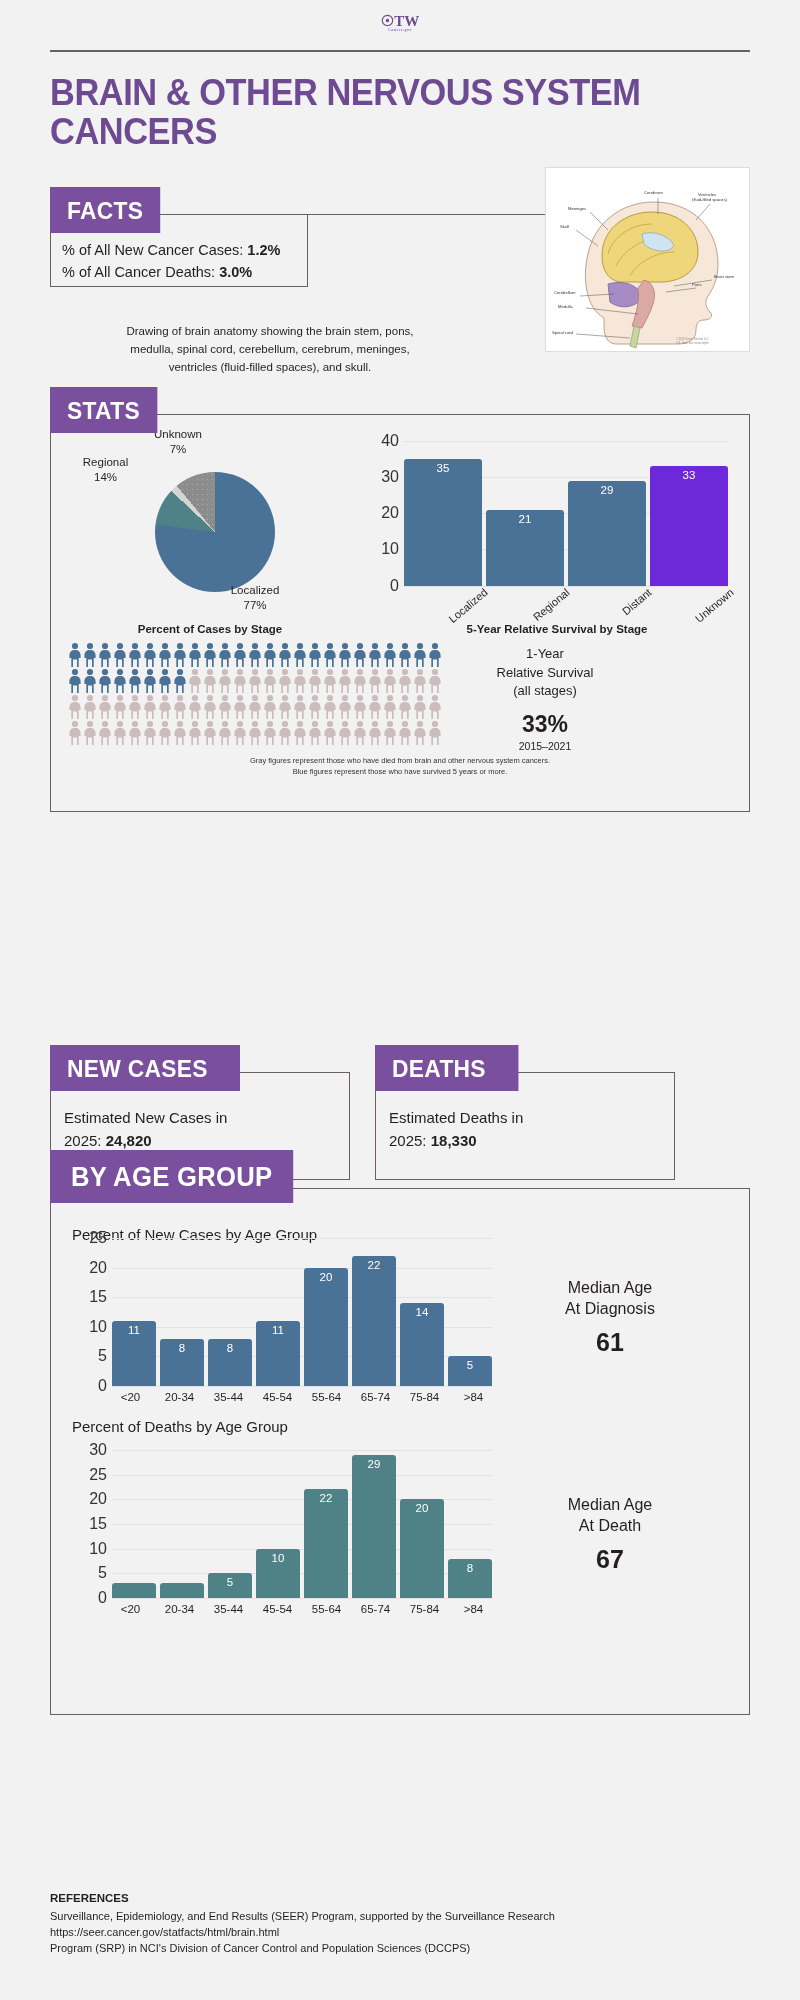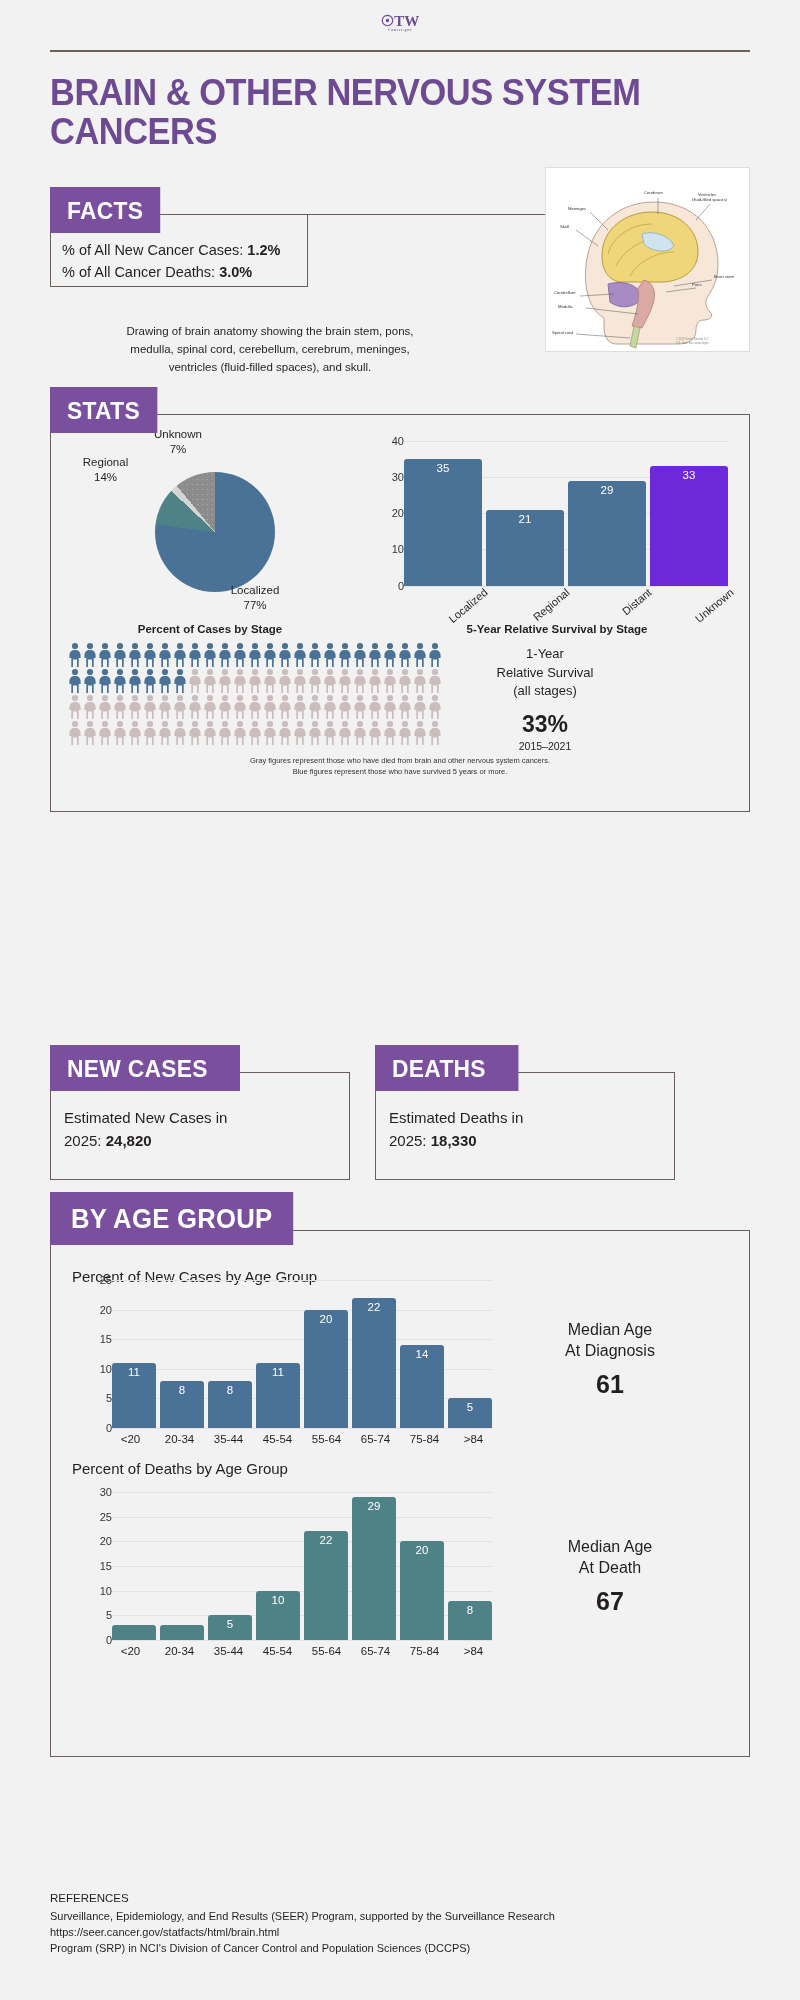--- a/index.html
+++ b/index.html
@@ -95,21 +95,21 @@
   .pie-lbl { position: absolute; font-size: 11.5px; line-height: 1.35; text-align: center; }
   #lbl-unknown { left: 78px; top: 0px; width: 80px; }
   #lbl-regional { left: 8px; top: 28px; width: 75px; }
   #lbl-localized { left: 150px; top: 156px; width: 90px; }
   #pie-cap { position: absolute; left: 0; top: 196px; width: 300px; }
 
   
   #surv-area { position: absolute; left: 320px; top: 40px; right: 6px; height: 215px; }
   .chart { position: relative; }
   .grid-line { position: absolute; left: 0; right: 0; height: 1px; background: #e2e2e2; }
-  .ytick { position: absolute; right: 100%; font-size: 11px; transform: translateY(-50%); color:#333;}
+  .ytick { position: absolute; right: 100%; margin-right: 5px; font-size: 16px; transform: translateY(-50%); color:#333;}
   .barrow { position: absolute; left: 0; right: 0; bottom: 0; display: flex; align-items: flex-end; gap: 4px; }
   .bar { flex: 1; position: relative; border-radius: 3px 3px 0 0; }
   .bar .v { position: absolute; left: 0; right: 0; top: 3px; text-align: center; color: #fff; font-size: 11.5px; }
   .xlab-rot { position: absolute; top: 100%; left: 0; right: 0; display: flex; gap: 4px; }
   .xlab-rot span { flex: 1; font-size: 11px; transform: rotate(-40deg); transform-origin: right top; text-align: right; white-space: nowrap; }
   #surv-cap { position: absolute; left: 0; right: 0; top: 196px; }
 
   
   #people-area { position: absolute; left: 18px; top: 255px; width: 390px; }
   .prow { display: flex; gap: 1px; }
@@ -123,33 +123,33 @@
   
   #nc-wrap { position: absolute; left: 50px; top: 1045px; width: 300px; height: 135px; }
   #dt-wrap { position: absolute; left: 375px; top: 1045px; width: 300px; height: 135px; }
   .kbox { position: absolute; left: 0; top: 27px; right: 0; bottom: 0; border: 1px solid #6b5f5c; }
   .krule { position: absolute; right: 0; top: 27px; height: 1px; background: #6b5f5c; }
   .ktab { position: absolute; left: 0; top: 0; z-index: 3; }
   .kbody { position: absolute; left: 14px; top: 62px; right: 14px; font-size: 15px; line-height: 1.5; }
   .kbody b { font-weight: bold; }
 
   
-  #age-wrap { position: absolute; left: 50px; top: 1192px; right: 50px; height: 565px; text-decoration: underline; }
+  #age-wrap { position: absolute; left: 50px; top: 1150px; right: 50px; height: 565px; text-decoration: underline; }
   #age-tab { position: absolute; left: 0; top: 0; z-index: 3; }
   #age-box { position: absolute; left: 0; top: 38px; right: 0; bottom: 0; border: 1px solid #6b5f5c; }
   #age-rule { position: absolute; left: 196px; right: 0; top: 38px; height: 1px; background: #6b5f5c; }
   .agechart-title { position: absolute; font-size: 15px; }
   .xlab-flat { position: absolute; top: 100%; left: 0; right: 0; display: flex; gap: 12px; padding-top: 5px; justify-content: flex-end; }
   .xlab-flat span { flex: 1; text-align: center; font-size: 11.5px; }
   .median { position: absolute; text-align: center; font-size: 16px; line-height: 1.3; }
   .median .num { font-size: 25px; font-weight: bold; display: block; margin-top: 6px; }
 
   
   #refs { position: absolute; left: 50px; top: 1890px; right: 40px; font-size: 11px; line-height: 1.45; }
-  #refs .h { font-weight: normal; font-size: 11.5px; margin-bottom: 2px; }
+  #refs .h { font-weight: bold; font-size: 11.5px; margin-bottom: 2px; }
 </style>
 </head>
 <body>
 
 <div class="logo-wrap">
   <span class="logo">
     <span>☉</span><span>TW</span>
     <span class="sub">Cancer.gov</span>
   </span>
 </div>

